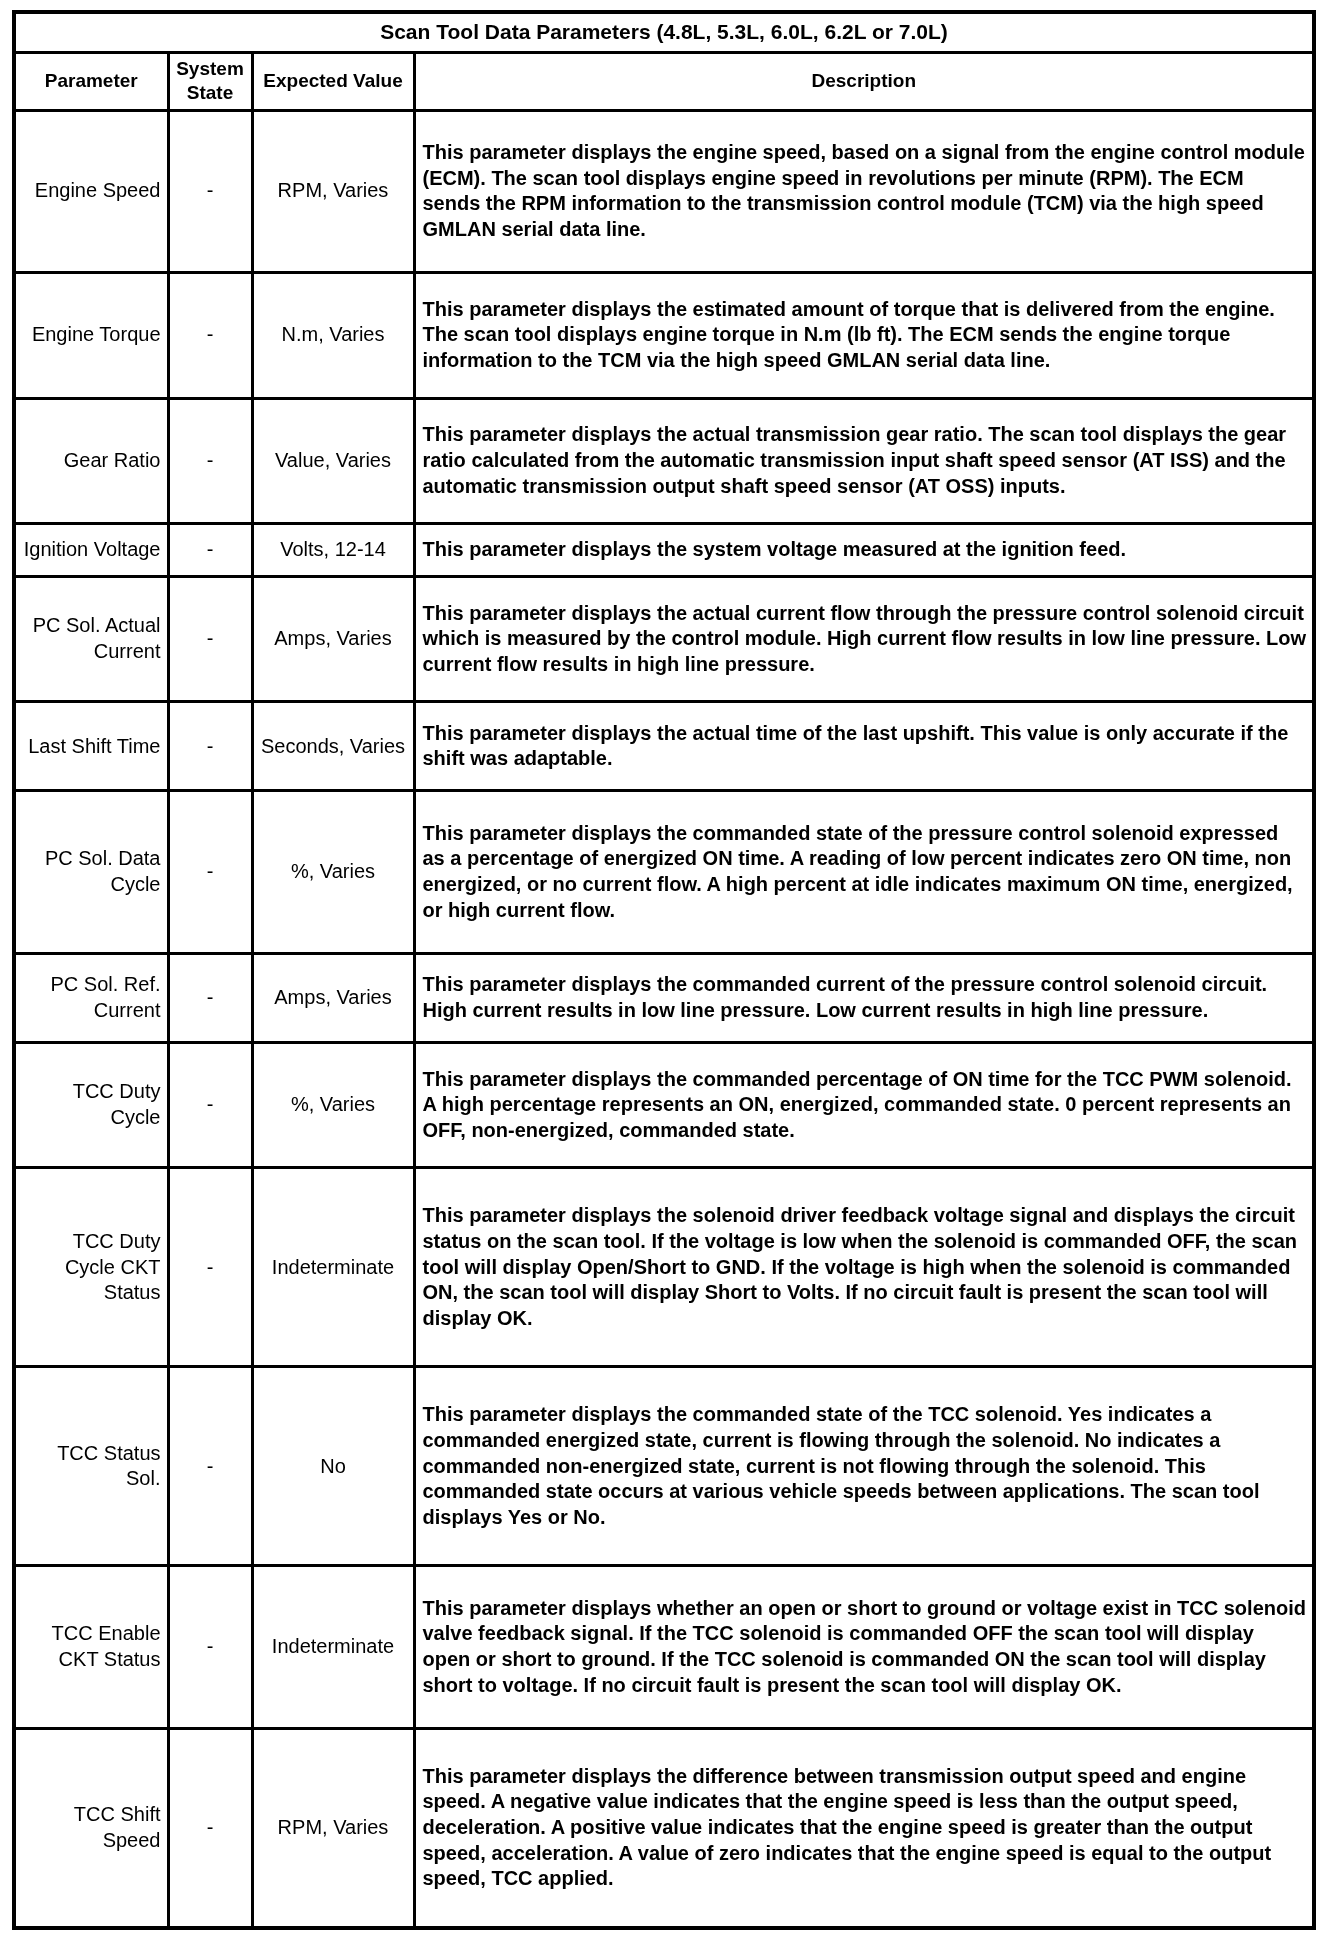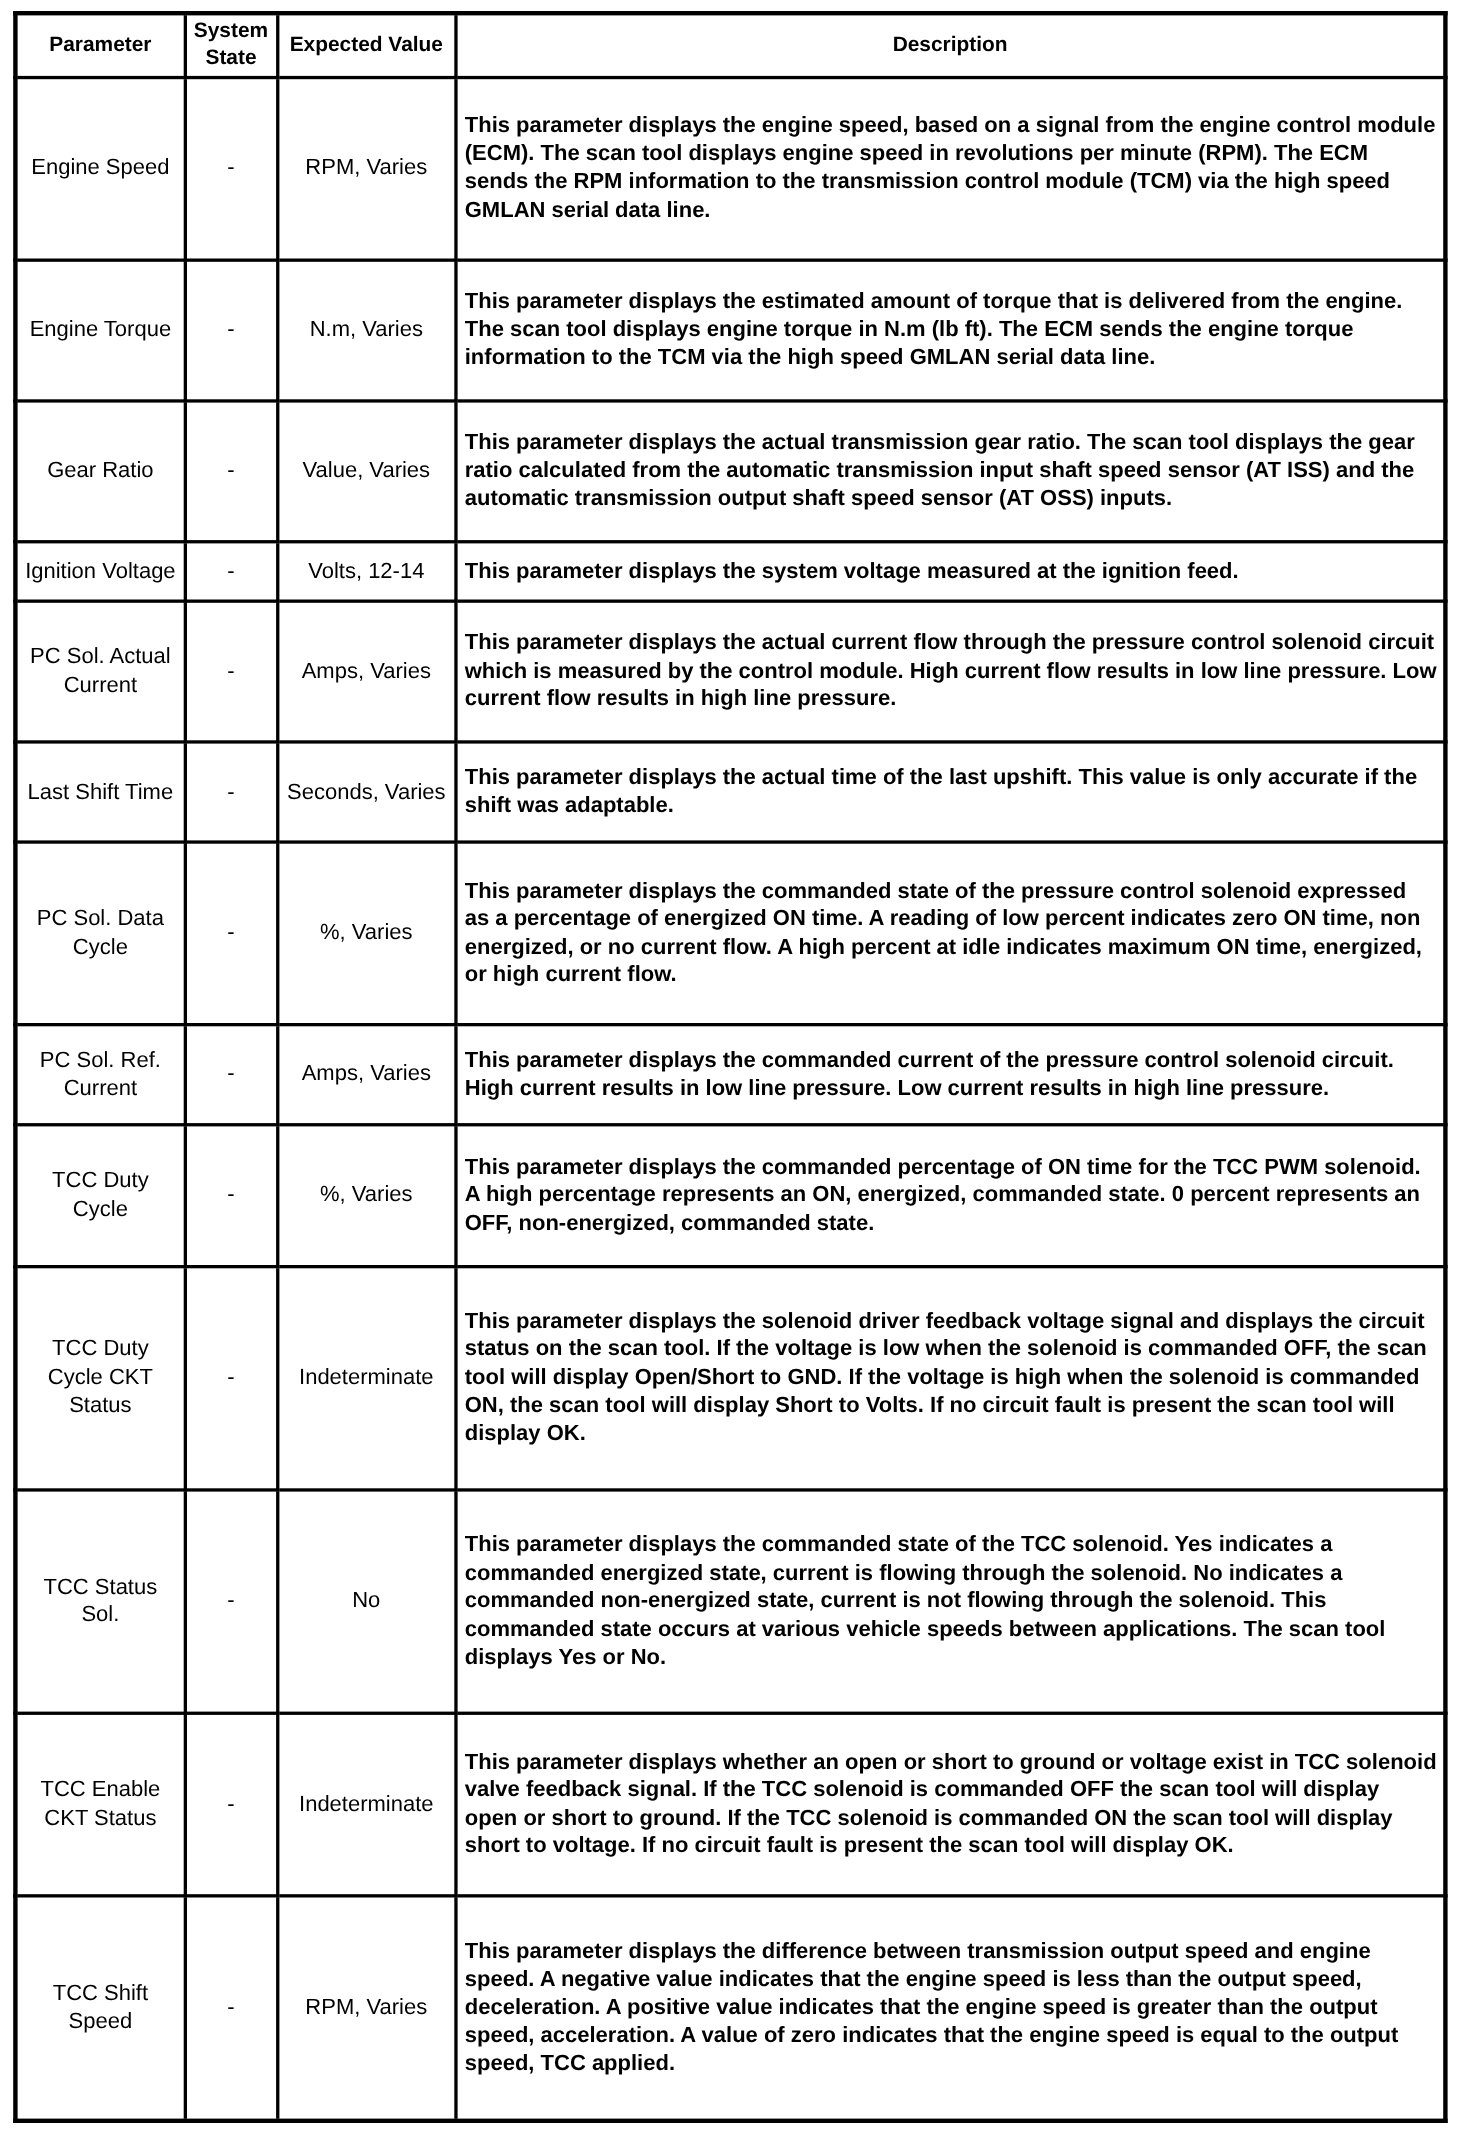--- a/index.html
+++ b/index.html
@@ -38,21 +38,21 @@
     text-align: center;
     padding: 5px 4px;
   }
   tr.colhead-row th {
     font-size: 19px;
     font-weight: bold;
     text-align: center;
     padding: 3px 2px;
   }
   td.param {
-    text-align: center;
+    text-align: right;
   }
   td.state {
     text-align: center;
   }
   td.expected {
     text-align: center;
     padding-left: 2px;
     padding-right: 2px;
   }
   td.desc {
@@ -67,20 +67,23 @@
 
 <div class="page">
   <table class="scan-table">
     <colgroup>
       <col style="width:154px">
       <col style="width:84px">
       <col style="width:162px">
       <col>
     </colgroup>
     <thead>
+      <tr class="title-row">
+        <th colspan="4">Scan Tool Data Parameters (4.8L, 5.3L, 6.0L, 6.2L or 7.0L)</th>
+      </tr>
       <tr class="colhead-row">
         <th>Parameter</th>
         <th>System State</th>
         <th>Expected Value</th>
         <th>Description</th>
       </tr>
     </thead>
     <tbody id="table-body">
         <tr>
           <td class="param">Engine Speed</td>

